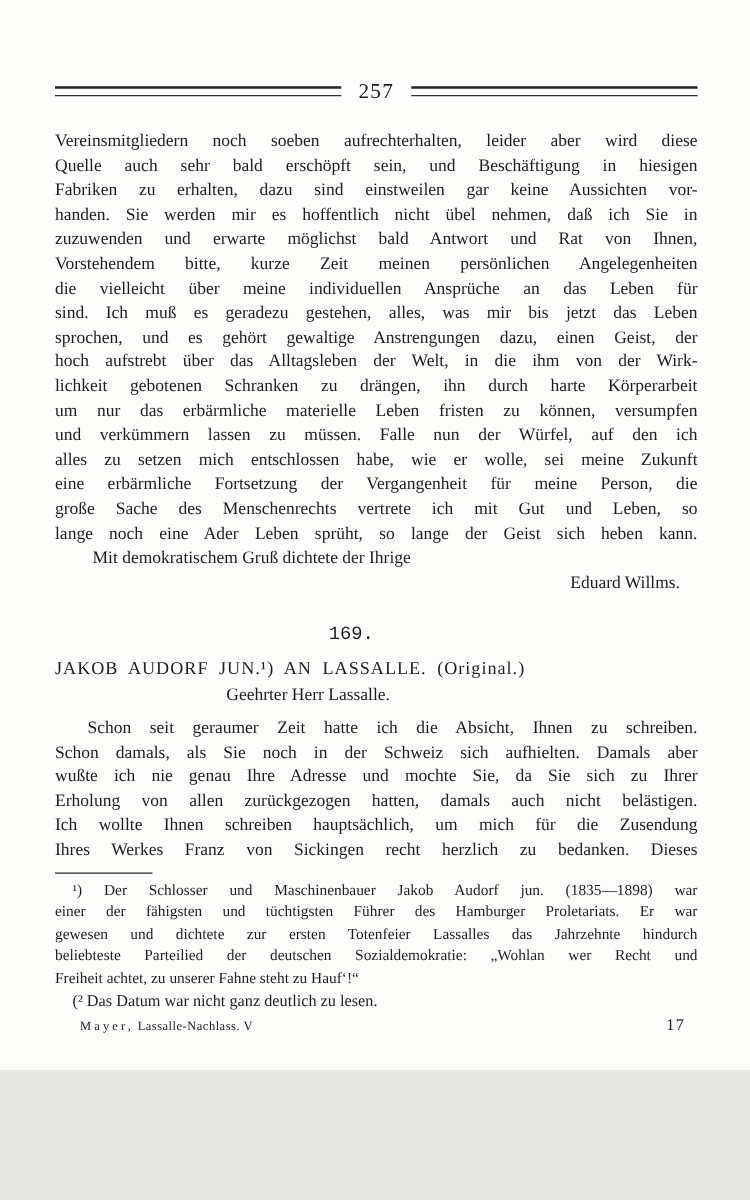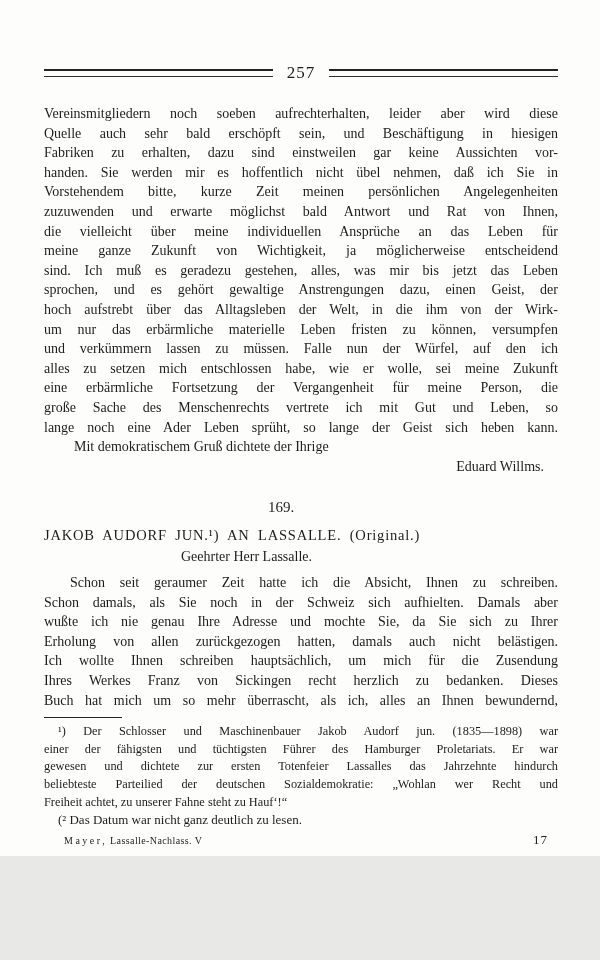--- a/index.html
+++ b/index.html
@@ -56,20 +56,21 @@
     line-height: 19.6px;
     text-align: right;
     padding-right: 14px;
   }
   .secnum {
     margin-top: 22px;
     font-size: 15px;
     line-height: 19.6px;
     text-align: center;
     padding-right: 40px;
+    font-family: Liberation Mono, monospace;
   }
   .secheading {
     margin-top: 8px;
     font-size: 14.5px;
     line-height: 19.6px;
     letter-spacing: 0.8px;
     word-spacing: 4px;
   }
   .dateline {
     margin-top: 12px;
@@ -128,27 +129,27 @@
     <div class="runrule"></div>
     <div class="pagenum">257</div>
     <div class="runrule"></div>
   </div>
 
   <div class="bodytext">
       <div class="tline">Vereinsmitgliedern noch soeben aufrechterhalten, leider aber wird diese</div>
       <div class="tline">Quelle auch sehr bald erschöpft sein, und Beschäftigung in hiesigen</div>
       <div class="tline">Fabriken zu erhalten, dazu sind einstweilen gar keine Aussichten vor-</div>
       <div class="tline">handen. Sie werden mir es hoffentlich nicht übel nehmen, daß ich Sie in</div>
+      <div class="tline">zuzuwenden und erwarte möglichst bald Antwort und Rat von Ihnen,</div>
       <div class="tline">Vorstehendem bitte, kurze Zeit meinen persönlichen Angelegenheiten</div>
-      <div class="tline">zuzuwenden und erwarte möglichst bald Antwort und Rat von Ihnen,</div>
       <div class="tline">die vielleicht über meine individuellen Ansprüche an das Leben für</div>
-      <div class="tline">meine ganze Zukunft von Wichtigkeit, ja möglicherweise entscheidend</div>
       <div class="tline">sind. Ich muß es geradezu gestehen, alles, was mir bis jetzt das Leben</div>
       <div class="tline">sprochen, und es gehört gewaltige Anstrengungen dazu, einen Geist, der</div>
       <div class="tline">hoch aufstrebt über das Alltagsleben der Welt, in die ihm von der Wirk-</div>
+      <div class="tline">lichkeit gebotenen Schranken zu drängen, ihn durch harte Körperarbeit</div>
       <div class="tline">um nur das erbärmliche materielle Leben fristen zu können, versumpfen</div>
       <div class="tline">und verkümmern lassen zu müssen. Falle nun der Würfel, auf den ich</div>
       <div class="tline">alles zu setzen mich entschlossen habe, wie er wolle, sei meine Zukunft</div>
       <div class="tline">eine erbärmliche Fortsetzung der Vergangenheit für meine Person, die</div>
       <div class="tline">große Sache des Menschenrechts vertrete ich mit Gut und Leben, so</div>
       <div class="tline">lange noch eine Ader Leben sprüht, so lange der Geist sich heben kann.</div>
     </div>
 
   <div class="signoff">Mit demokratischem Gruß dichtete der Ihrige</div>
   <div class="signature">Eduard Willms.</div>
@@ -157,21 +158,20 @@
   <div class="secheading">JAKOB AUDORF JUN.¹) AN LASSALLE.  (Original.)</div>
   <div class="salutation">Geehrter Herr Lassalle.</div>
 
   <div class="bodytext body2">
       <div class="tline indent">Schon seit geraumer Zeit hatte ich die Absicht, Ihnen zu schreiben.</div>
       <div class="tline">Schon damals, als Sie noch in der Schweiz sich aufhielten. Damals aber</div>
       <div class="tline">wußte ich nie genau Ihre Adresse und mochte Sie, da Sie sich zu Ihrer</div>
       <div class="tline">Erholung von allen zurückgezogen hatten, damals auch nicht belästigen.</div>
       <div class="tline">Ich wollte Ihnen schreiben hauptsächlich, um mich für die Zusendung</div>
       <div class="tline">Ihres Werkes Franz von Sickingen recht herzlich zu bedanken. Dieses</div>
-      <div class="tline">Buch hat mich um so mehr überrascht, als ich, alles an Ihnen bewundernd,</div>
     </div>
 
   <div class="fnrule"></div>
 
   <div class="footnotes">
       <div class="tline indent">¹) Der Schlosser und Maschinenbauer Jakob Audorf jun. (1835—1898) war</div>
       <div class="tline">einer der fähigsten und tüchtigsten Führer des Hamburger Proletariats. Er war</div>
       <div class="tline">gewesen und dichtete zur ersten Totenfeier Lassalles das Jahrzehnte hindurch</div>
       <div class="tline">beliebteste Parteilied der deutschen Sozialdemokratie: „Wohlan wer Recht und</div>
       <div class="tline last-left">Freiheit achtet, zu unserer Fahne steht zu Hauf‘!“</div>

